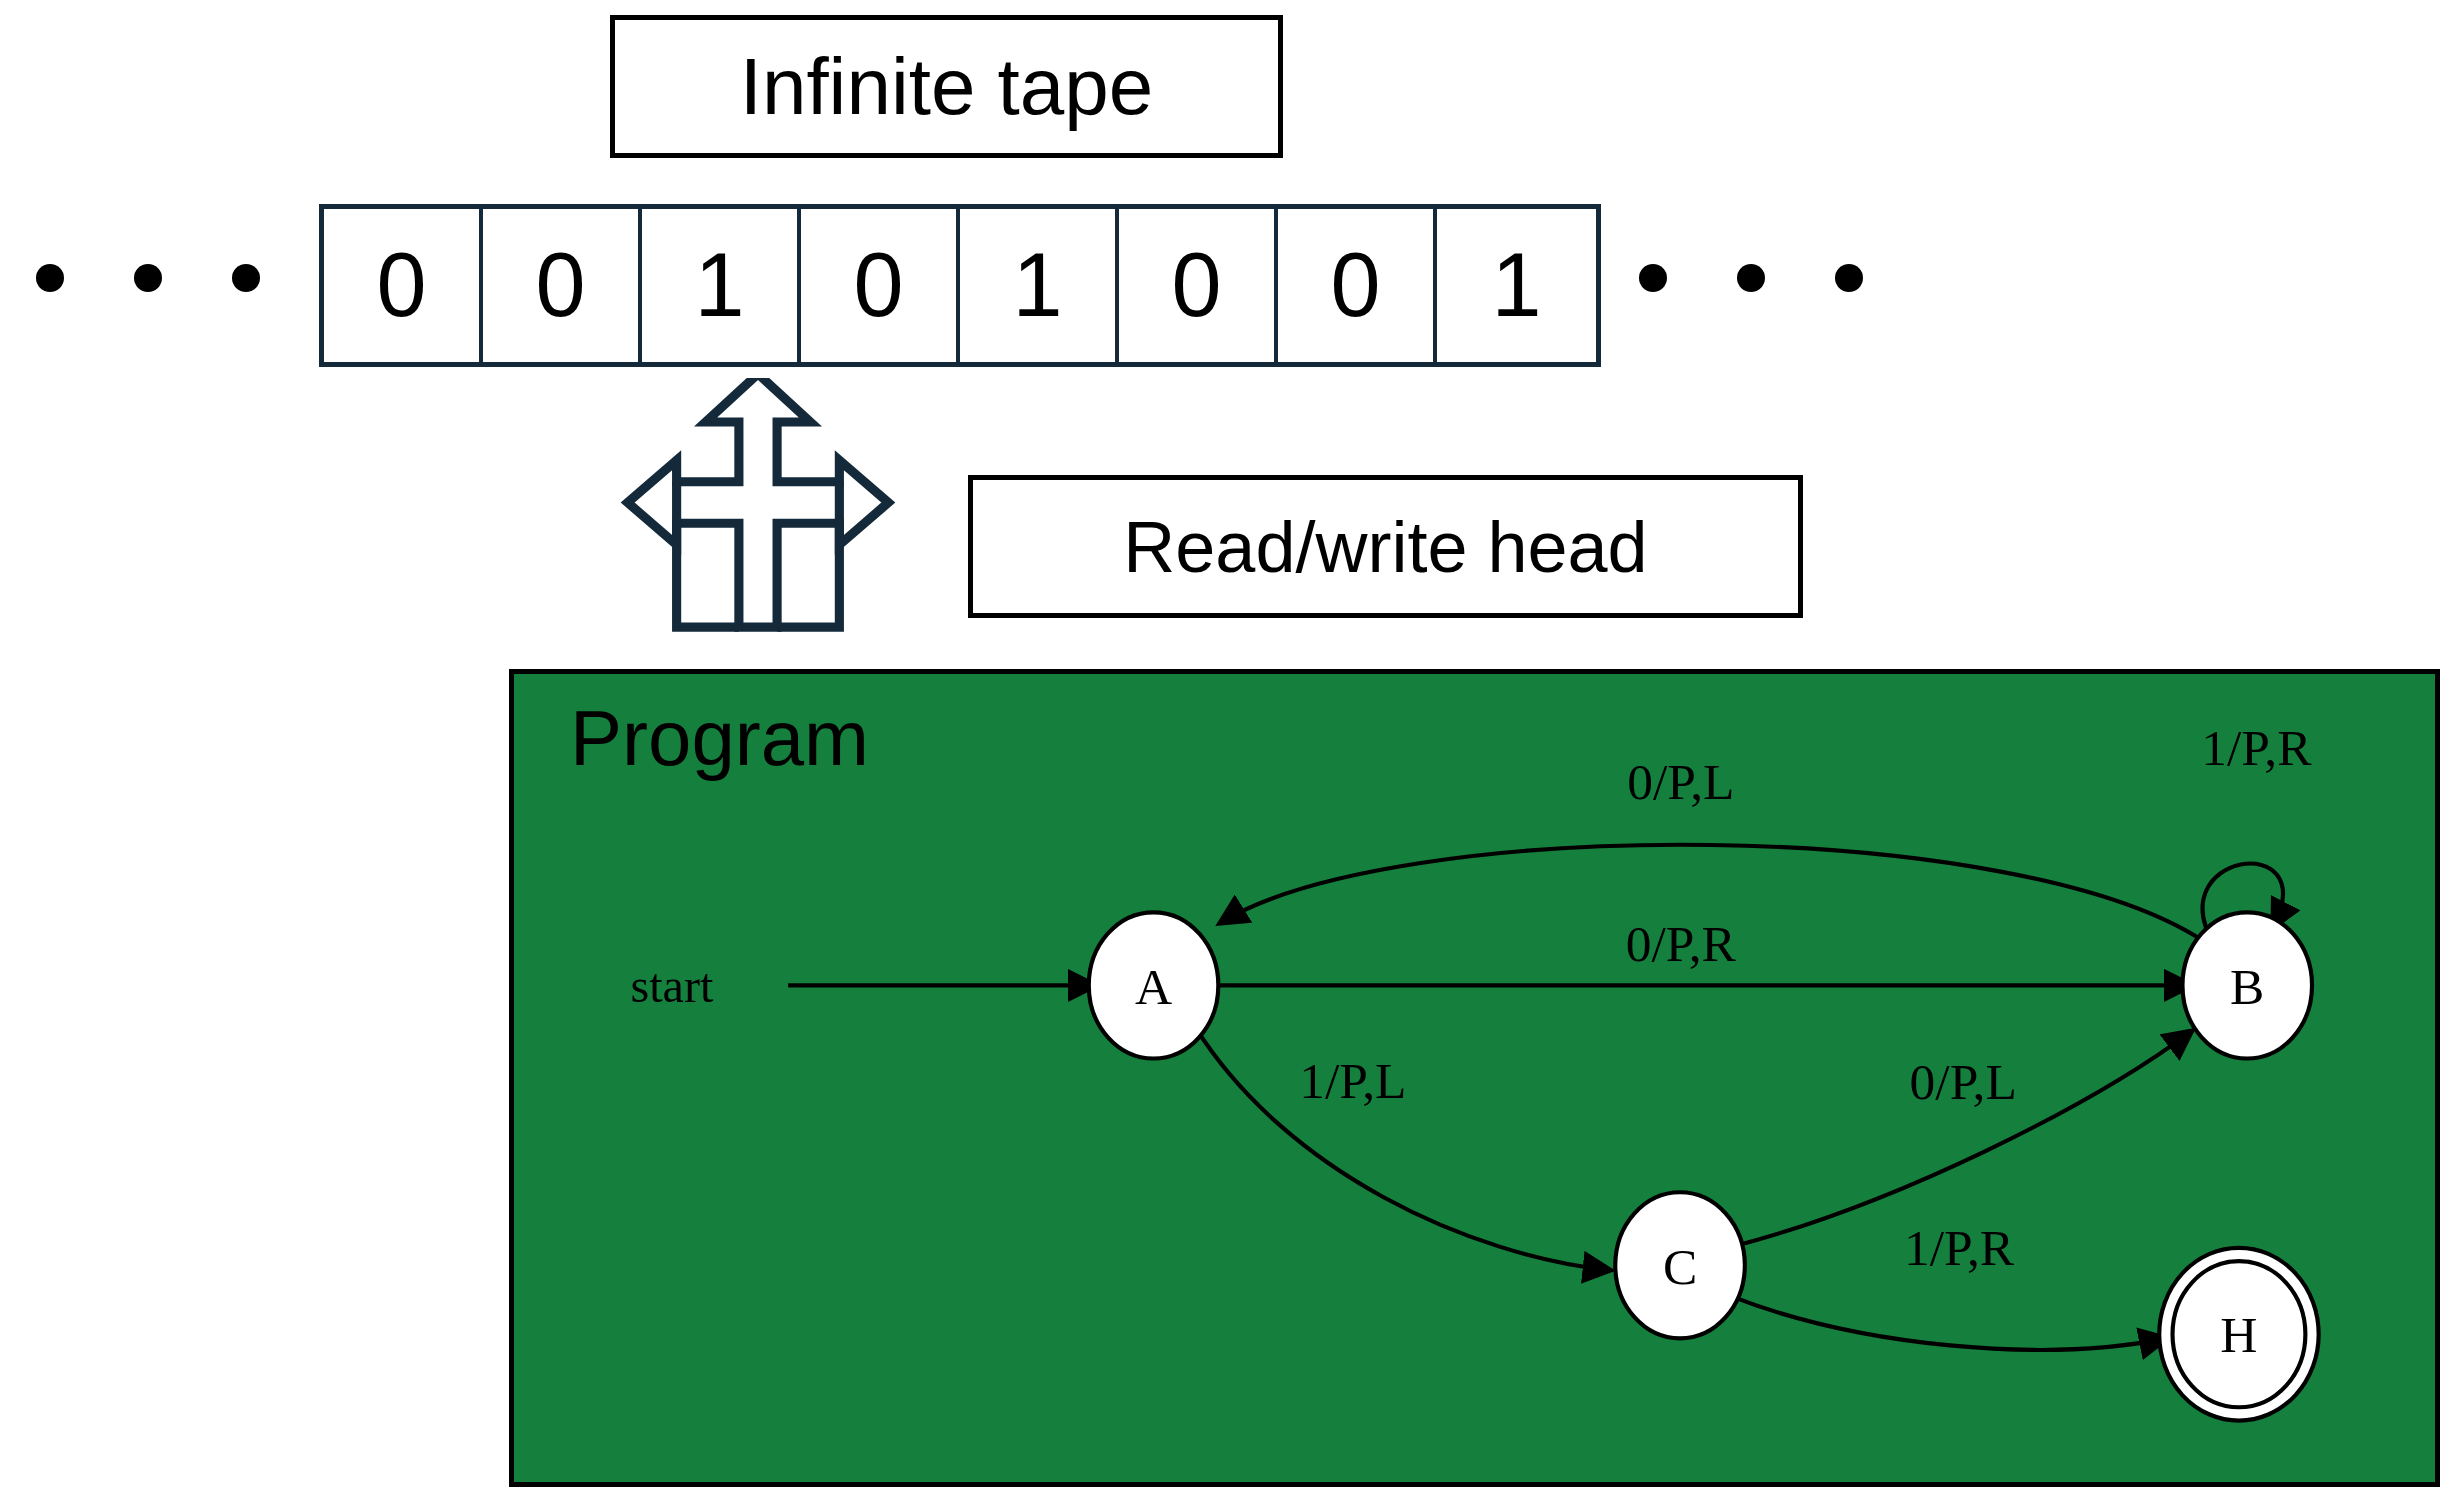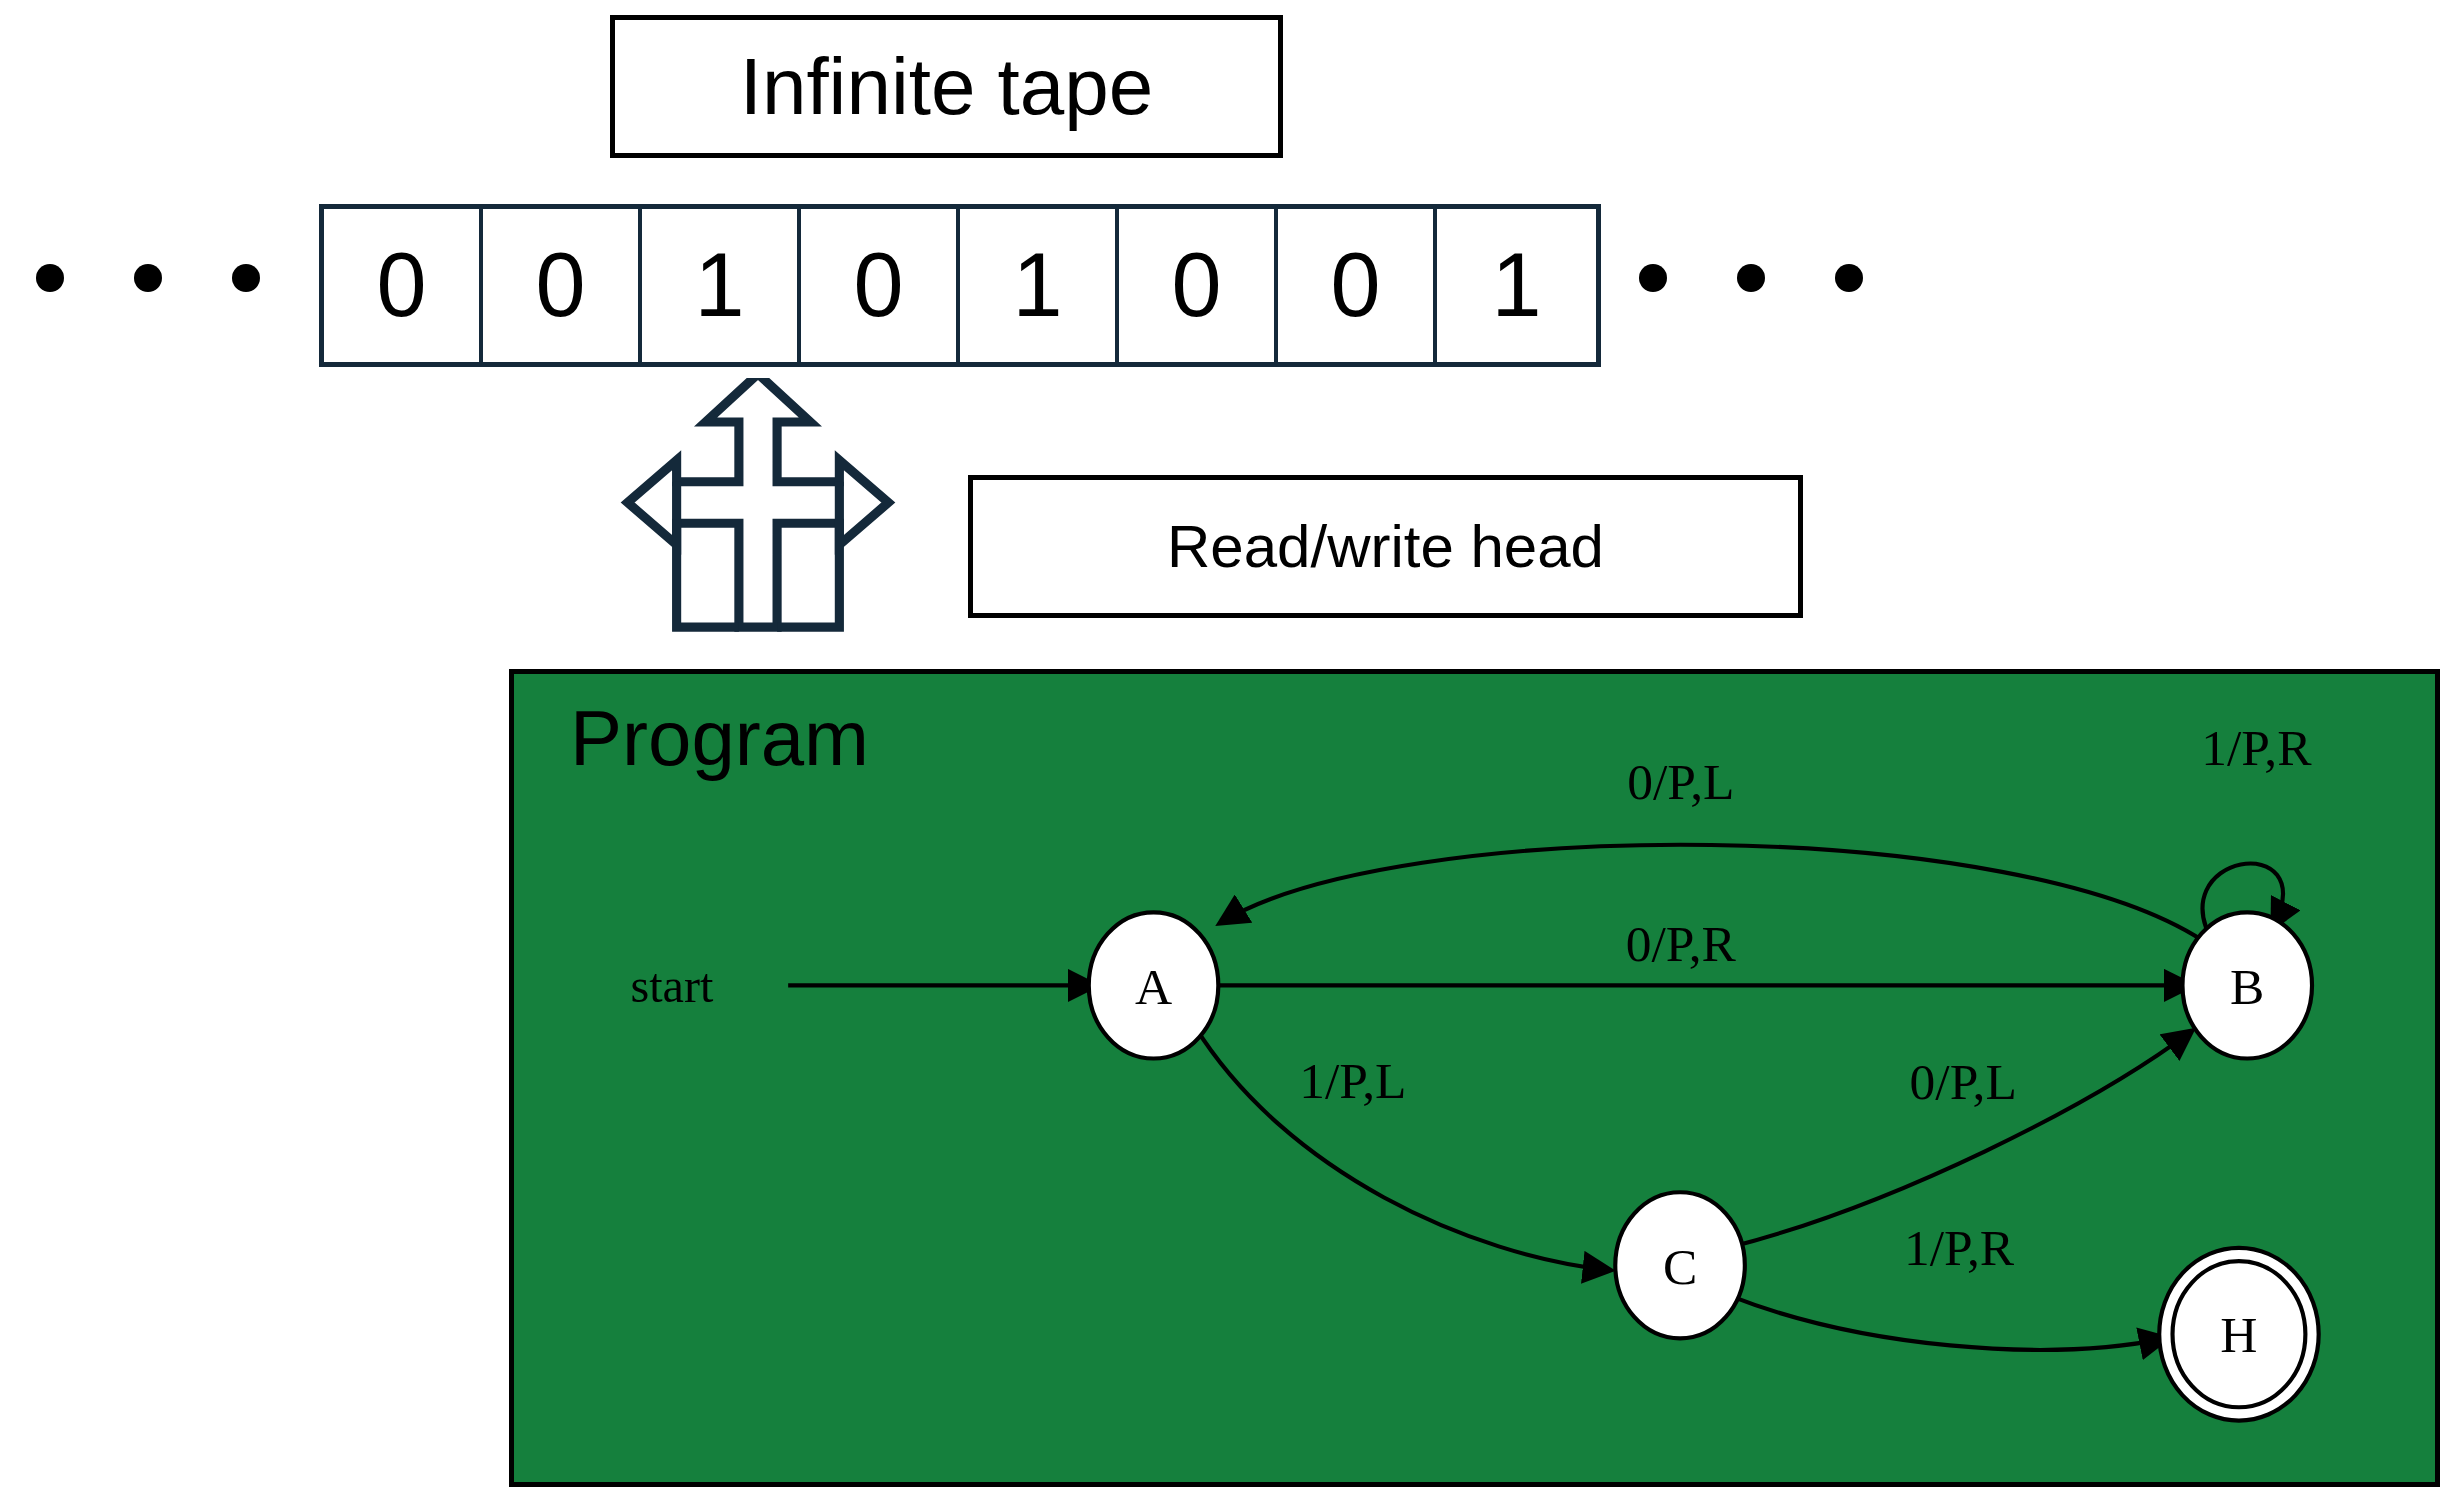--- a/index.html
+++ b/index.html
@@ -30,21 +30,21 @@
     white-space: nowrap;
   }
   #callout-tape {
     left: 610px; top: 15px;
     width: 673px; height: 143px;
     font-size: 80px;
   }
   #callout-head {
     left: 968px; top: 475px;
     width: 835px; height: 143px;
-    font-size: 60px;
+    font-size: 72px;
   }
 
   
   #tape {
     position: absolute;
     left: 319px; top: 204px;
     display: flex;
     box-sizing: border-box;
     border: 5.8px solid #14293a;
   }

